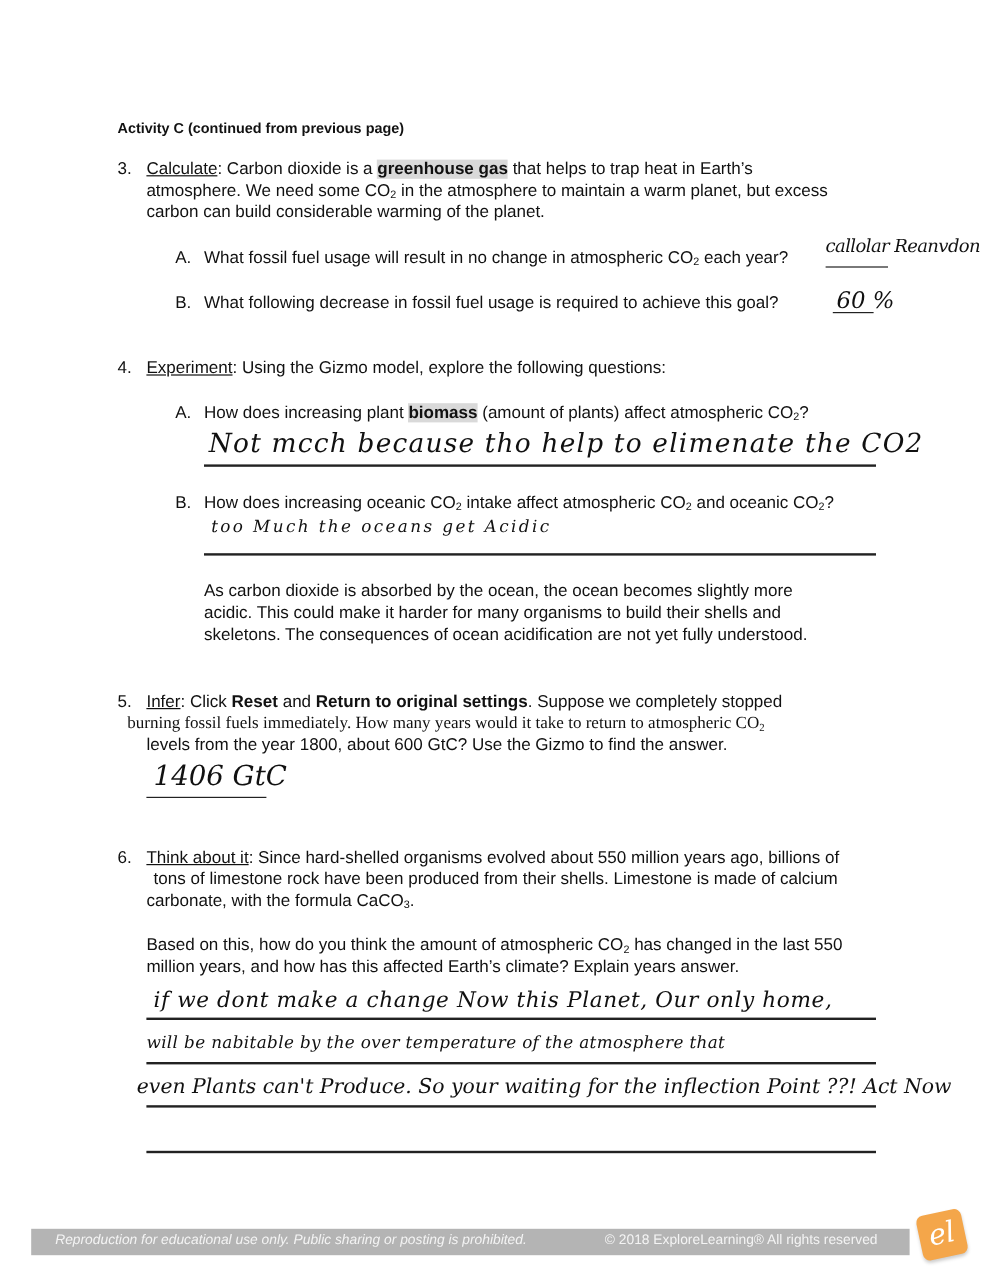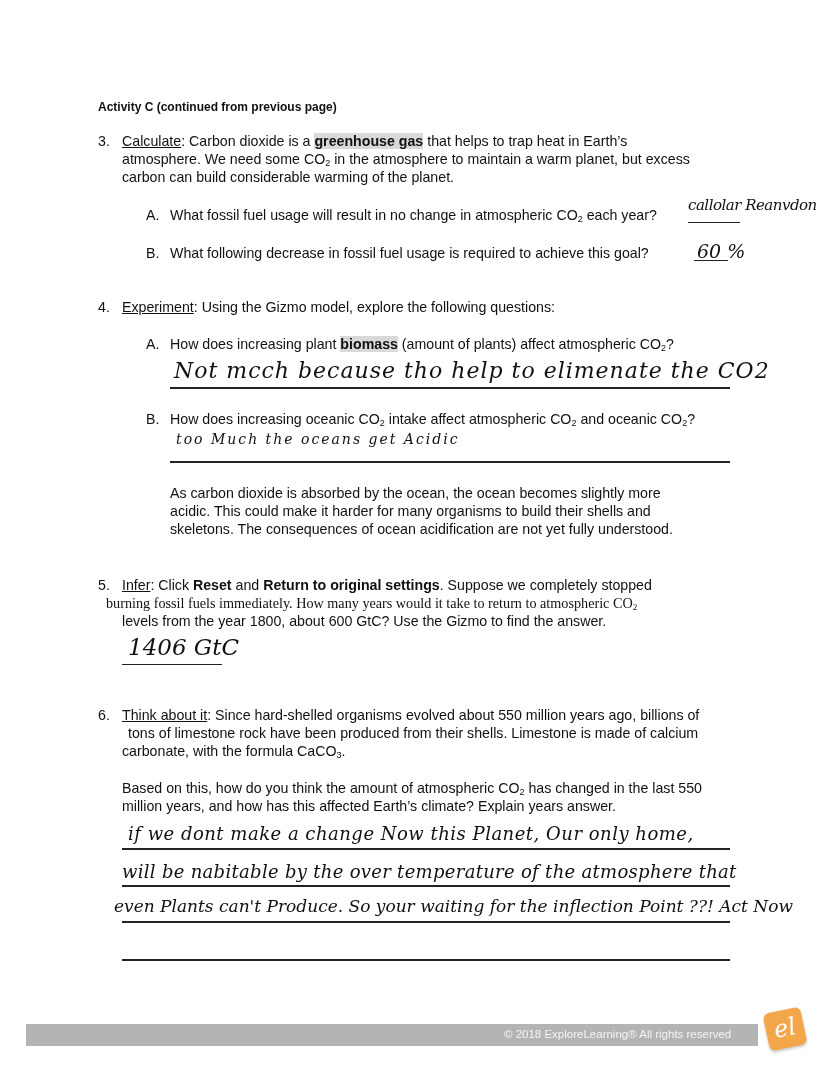--- a/index.html
+++ b/index.html
@@ -73,24 +73,25 @@
 <div>
   <div class="line" style="left:98px;top:706px;">6.</div>
   <div class="line" style="left:122px;top:706px;"><span class="u">Think about it</span><span>: Since hard-shelled organisms evolved about 550 million years ago, billions of</span></div>
   <div class="line" style="left:128px;top:724px;">tons of limestone rock have been produced from their shells. Limestone is made of calcium</div>
   <div class="line" style="left:122px;top:742px;"><span>carbonate, with the formula CaCO</span><sub>3</sub><span>.</span></div>
   <div class="line" style="left:122px;top:779px;"><span>Based on this, how do you think the amount of atmospheric CO</span><sub>2</sub><span> has changed in the last 550</span></div>
   <div class="line" style="left:122px;top:797px;">million years, and how has this affected Earth’s climate? Explain years answer.</div>
 
   <div class="hw" style="left:114px;top:823px;font-size:18px;letter-spacing:0.5px;margin-left:14px;">if we dont make a change Now this Planet, Our only home,</div>
   <div class="rule" style="left:122px;top:848px;width:608px;"></div>
-  <div class="hw" style="left:122px;top:861px;font-size:18px;letter-spacing:0.3px;">will be nabitable by the over temperature of the atmosphere that</div>
+  <div class="hw" style="left:122px;top:861px;font-size:14px;letter-spacing:0.3px;">will be nabitable by the over temperature of the atmosphere that</div>
   <div class="rule" style="left:122px;top:885px;width:608px;"></div>
   <div class="hw" style="left:114px;top:896px;font-size:17px;letter-spacing:0px;font-style:italic;">even Plants can't Produce. So your waiting for the inflection Point ??! Act Now</div>
   <div class="rule" style="left:122px;top:921px;width:608px;"></div>
   <div class="hw" style="left:122px;top:935px;font-size:18px;"></div>
   <div class="rule" style="left:122px;top:959px;width:608px;"></div>
 </div>
 
 <div class="footer-bar">
+  <div class="footer-left">Reproduction for educational use only. Public sharing or posting is prohibited.</div>
   <div class="footer-right">© 2018 ExploreLearning®  All rights reserved</div>
 </div>
 <div class="logo">el</div>
 
 </body></html>

